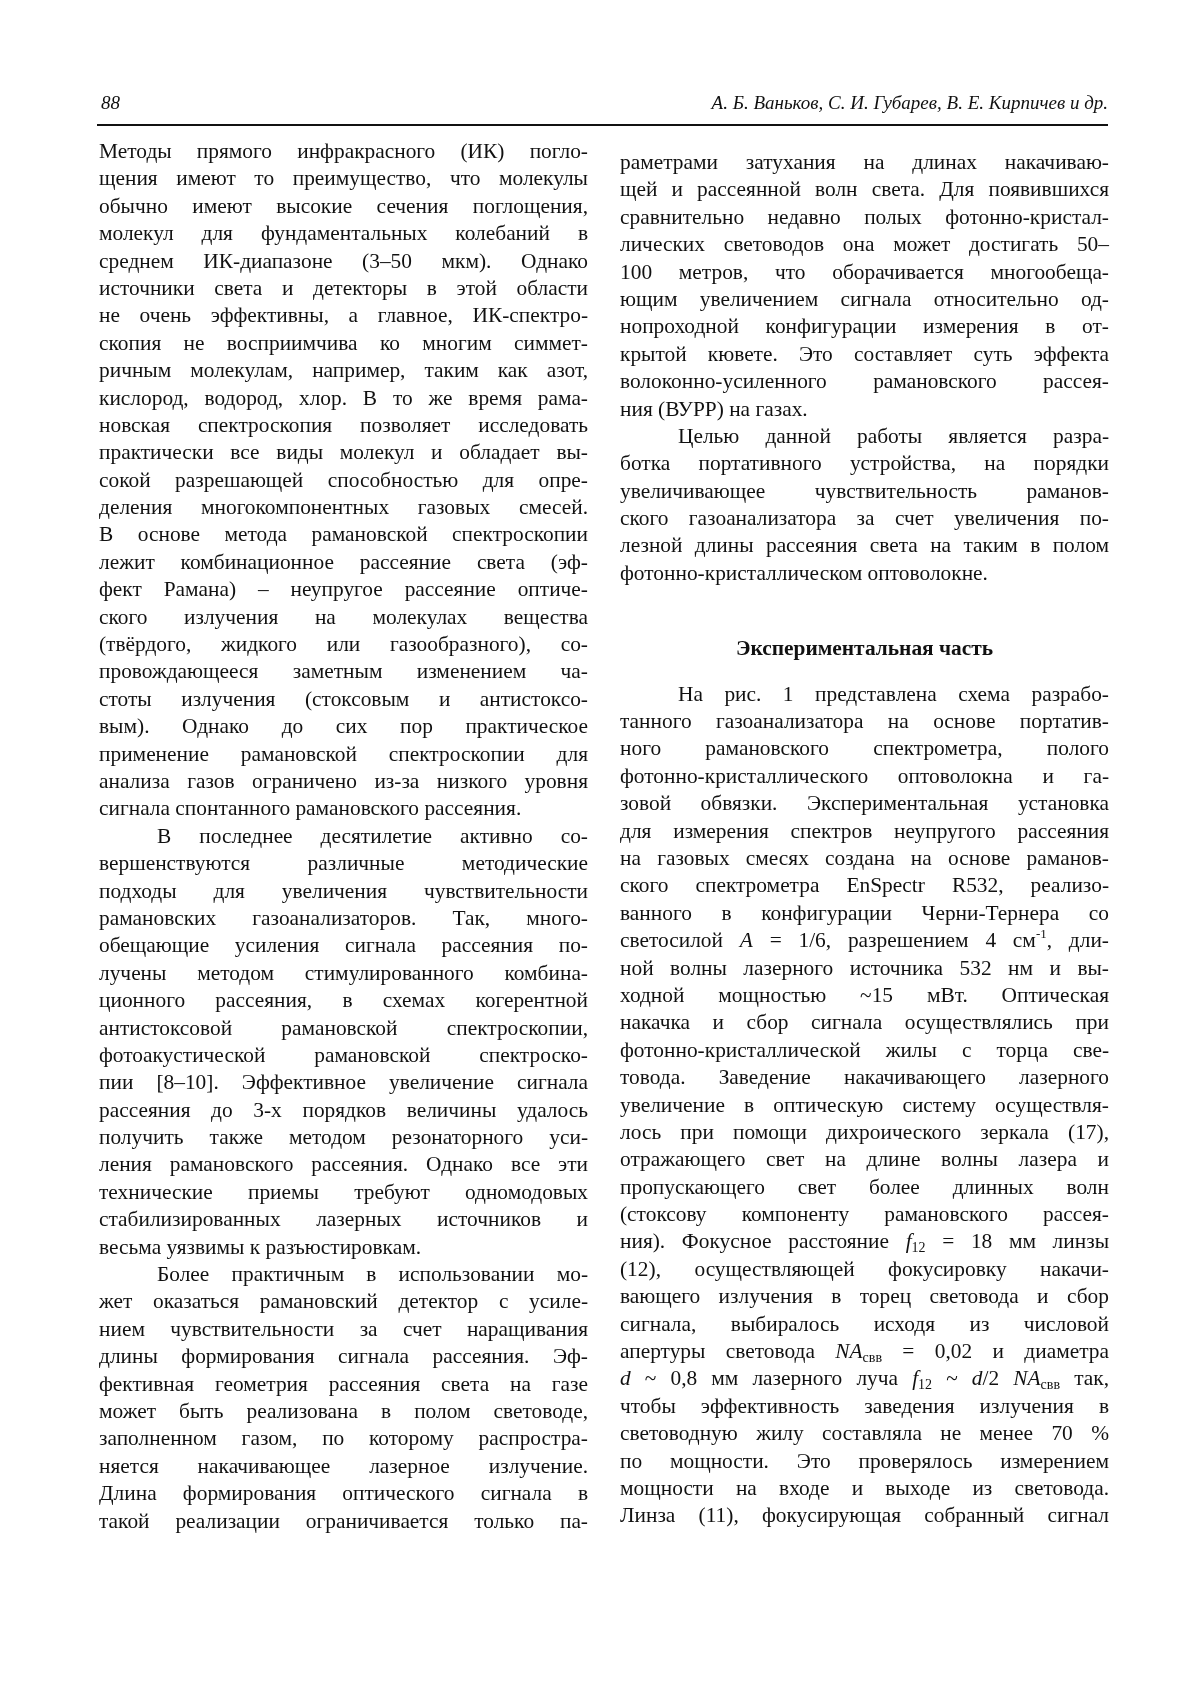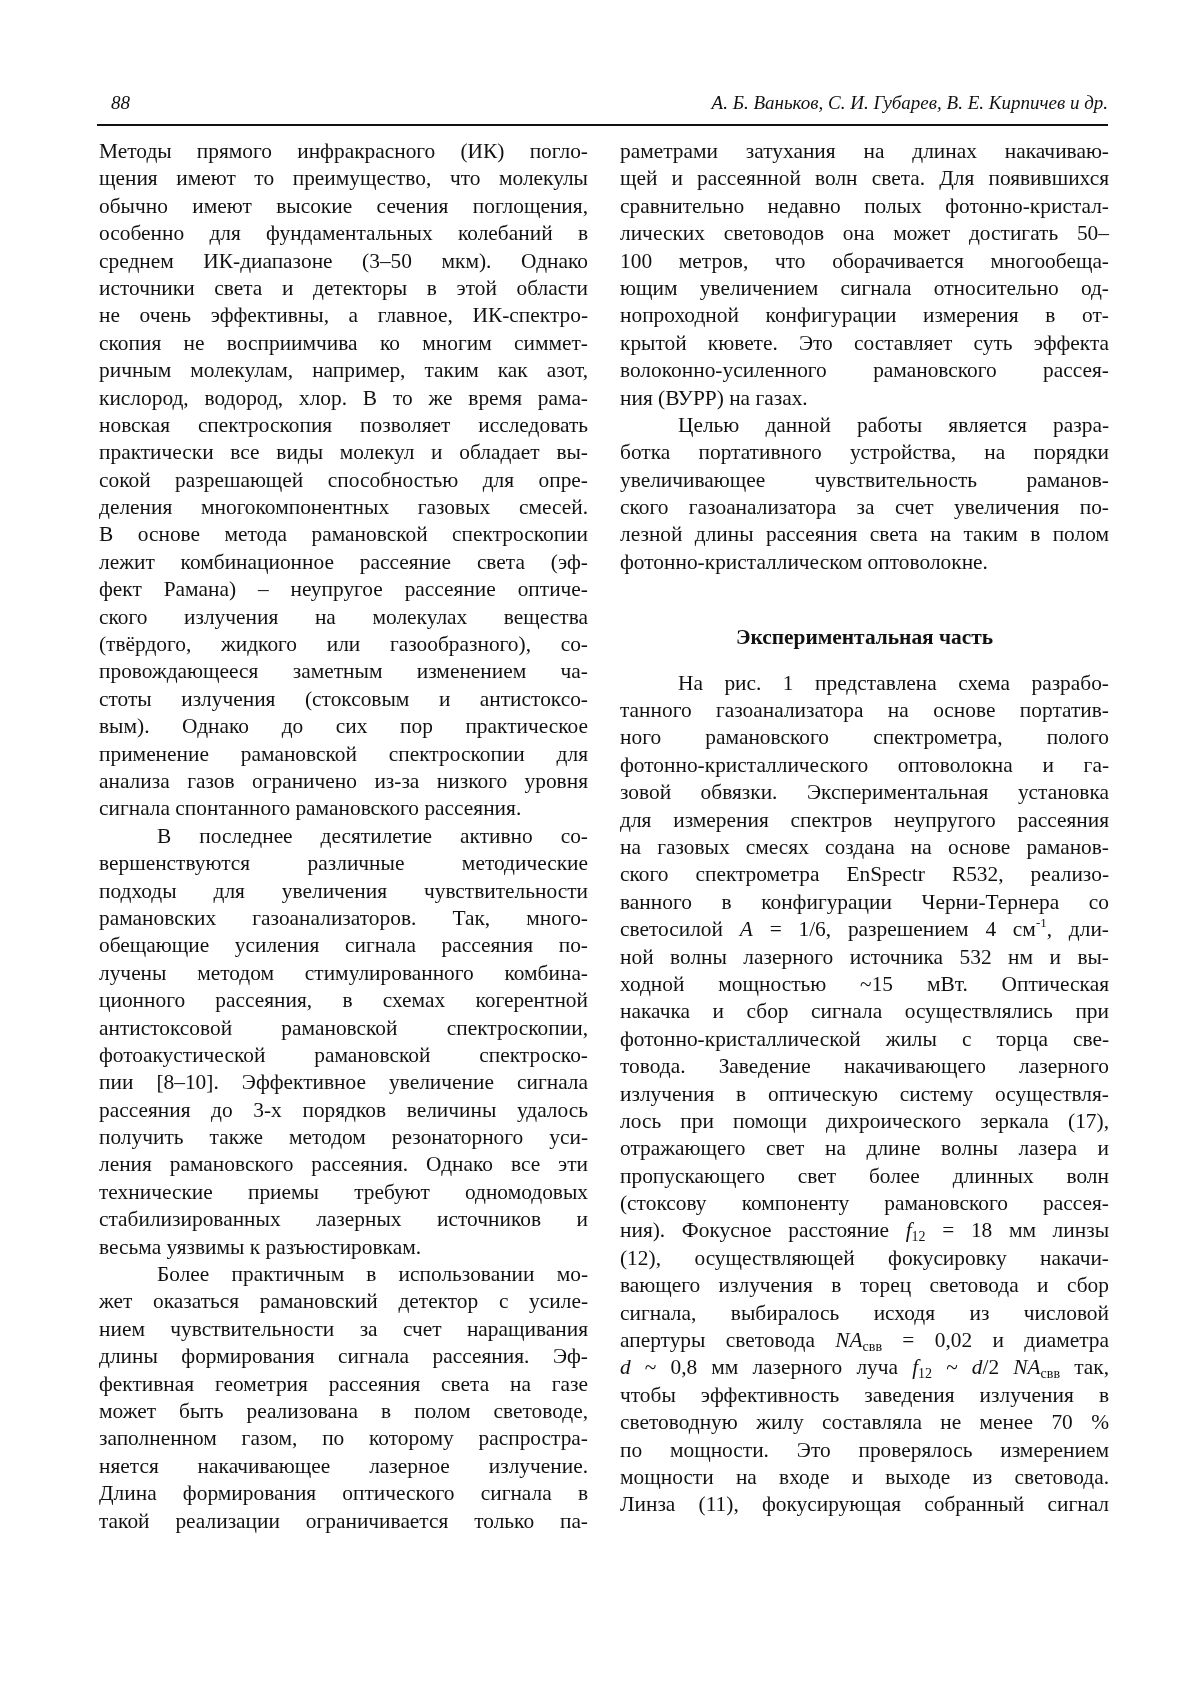--- a/index.html
+++ b/index.html
@@ -1,25 +1,25 @@
 <!DOCTYPE html>
 <html><head>
 <meta charset="utf-8">
 <style>
   html, body { margin: 0; padding: 0; background: #ffffff; }
   body { width: 1200px; height: 1698px; position: relative; overflow: hidden;
          font-family: "Liberation Serif", "DejaVu Serif", serif; color: #111; }
   .header { position: absolute; left: 97px; top: 92px; width: 1011px; height: 30px;
             font-style: italic; font-size: 19px; }
-  .header .pnum { position: absolute; left: 14px; top: 0; font-family: Liberation Serif, serif; }
+  .header .pnum { position: absolute; left: 4px; top: 0; font-family: Liberation Serif, serif; }
   .header .authors { position: absolute; right: 0; top: 0; }
   .rule { position: absolute; left: 97px; top: 124px; width: 1011px; height: 2px; background: #111; }
   .col { position: absolute; top: 138px; width: 489px; font-size: 21.4px; }
   .col.left { left: 99px; }
-  .col.right { left: 620px; }
+  .col.right { left: 620px; margin-top: 11px; }
   .ln { height: 27.4px; line-height: 27.4px; white-space: nowrap;
         text-align: justify; text-align-last: justify; }
   .ln.last { text-align-last: left; }
   .ln.ind { padding-left: 58px; }
   .ln.center { text-align: center; text-align-last: center; font-weight: bold; }
   sub { font-size: 14px; vertical-align: -4px; line-height: 0; }
   sup { font-size: 13px; vertical-align: 9px; line-height: 0; }
   i { font-style: italic; }
 </style>
 </head>
@@ -28,21 +28,21 @@
 <div class="header">
   <span class="pnum">88</span>
   <span class="authors">А. Б. Ваньков, С. И. Губарев, В. Е. Кирпичев и др.</span>
 </div>
 <div class="rule"></div>
 
 <div class="col left">
   <div class="ln">Методы прямого инфракрасного (ИК) погло-</div>
   <div class="ln">щения имеют то преимущество, что молекулы</div>
   <div class="ln">обычно имеют высокие сечения поглощения,</div>
-  <div class="ln">особенно для фундаментальных колебаний в</div>
+  <div class="ln">молекул для фундаментальных колебаний в</div>
   <div class="ln">среднем ИК-диапазоне (3–50 мкм). Однако</div>
   <div class="ln">источники света и детекторы в этой области</div>
   <div class="ln">не очень эффективны, а главное, ИК-спектро-</div>
   <div class="ln">скопия не восприимчива ко многим симмет-</div>
   <div class="ln">ричным молекулам, например, таким как азот,</div>
   <div class="ln">кислород, водород, хлор. В то же время рама-</div>
   <div class="ln">новская спектроскопия позволяет исследовать</div>
   <div class="ln">практически все виды молекул и обладает вы-</div>
   <div class="ln">сокой разрешающей способностью для опре-</div>
   <div class="ln">деления многокомпонентных газовых смесей.</div>
@@ -115,21 +115,21 @@
   <div class="ln">для измерения спектров неупругого рассеяния</div>
   <div class="ln">на газовых смесях создана на основе раманов-</div>
   <div class="ln">ского спектрометра EnSpectr R532, реализо-</div>
   <div class="ln">ванного в конфигурации Черни-Тернера со</div>
   <div class="ln"><span>светосилой </span><i>A</i><span> = 1/6, разрешением 4 см</span><sup>-1</sup><span>, дли-</span></div>
   <div class="ln">ной волны лазерного источника 532 нм и вы-</div>
   <div class="ln">ходной мощностью ~15 мВт. Оптическая</div>
   <div class="ln">накачка и сбор сигнала осуществлялись при</div>
   <div class="ln">фотонно-кристаллической жилы с торца све-</div>
   <div class="ln">товода. Заведение накачивающего лазерного</div>
-  <div class="ln">излучения в оптическую систему осуществля-</div>
+  <div class="ln">увеличение в оптическую систему осуществля-</div>
   <div class="ln">лось при помощи дихроического зеркала (17),</div>
   <div class="ln">отражающего свет на длине волны лазера и</div>
   <div class="ln">пропускающего свет более длинных волн</div>
   <div class="ln">(стоксову компоненту рамановского рассея-</div>
   <div class="ln"><span>ния). Фокусное расстояние </span><i>f</i><sub>12</sub><span> = 18 мм линзы</span></div>
   <div class="ln">(12), осуществляющей фокусировку накачи-</div>
   <div class="ln">вающего излучения в торец световода и сбор</div>
   <div class="ln">сигнала, выбиралось исходя из числовой</div>
   <div class="ln"><span>апертуры световода </span><i>NA</i><sub>свв</sub><span> = 0,02 и диаметра</span></div>
   <div class="ln"><i>d</i><span> ~ 0,8 мм лазерного луча </span><i>f</i><sub>12</sub><span> ~ </span><i>d</i><span>/2 </span><i>NA</i><sub>свв</sub><span> так,</span></div>

